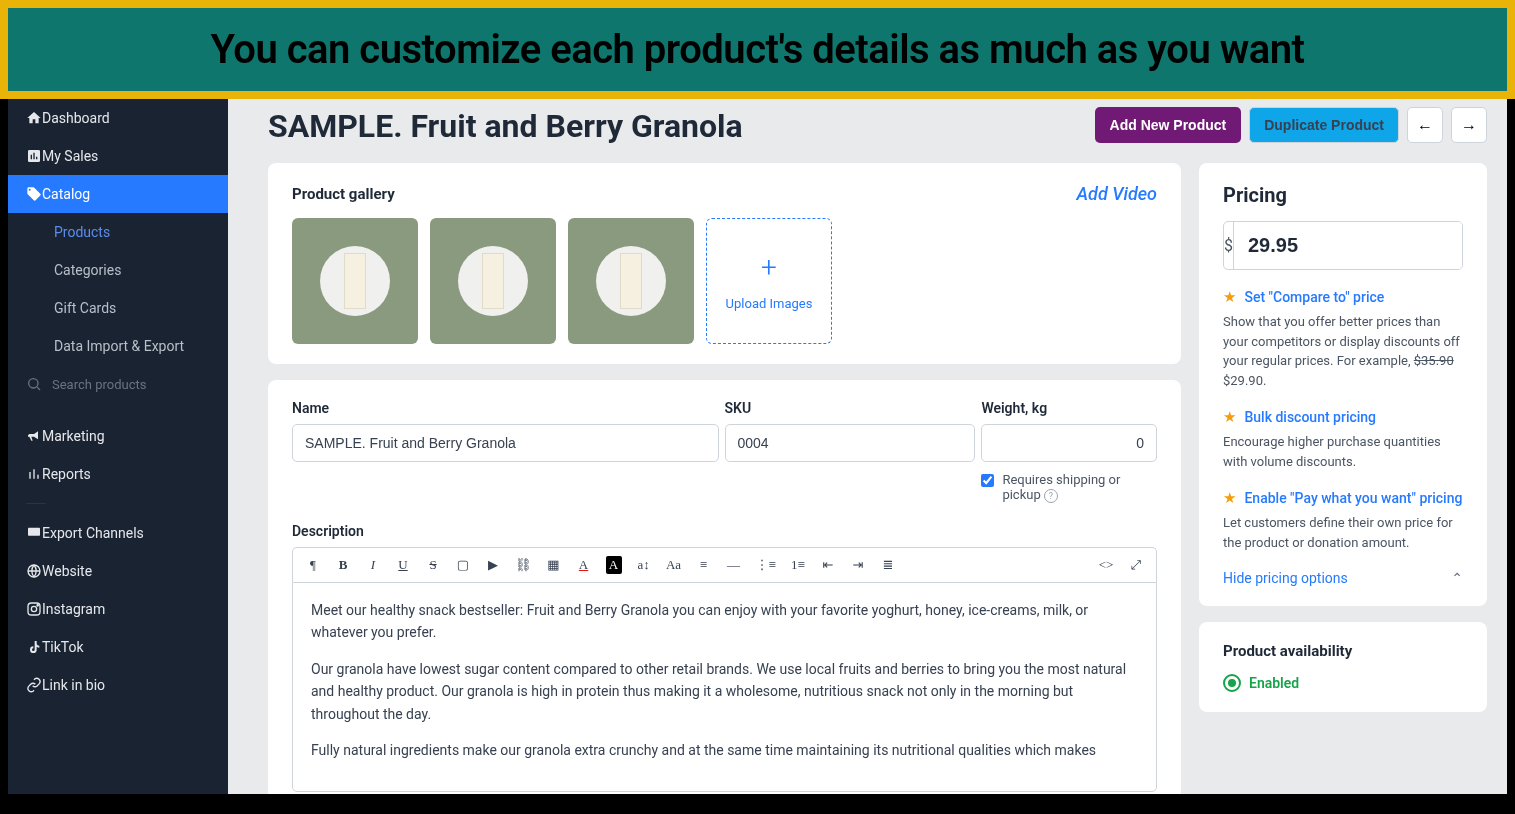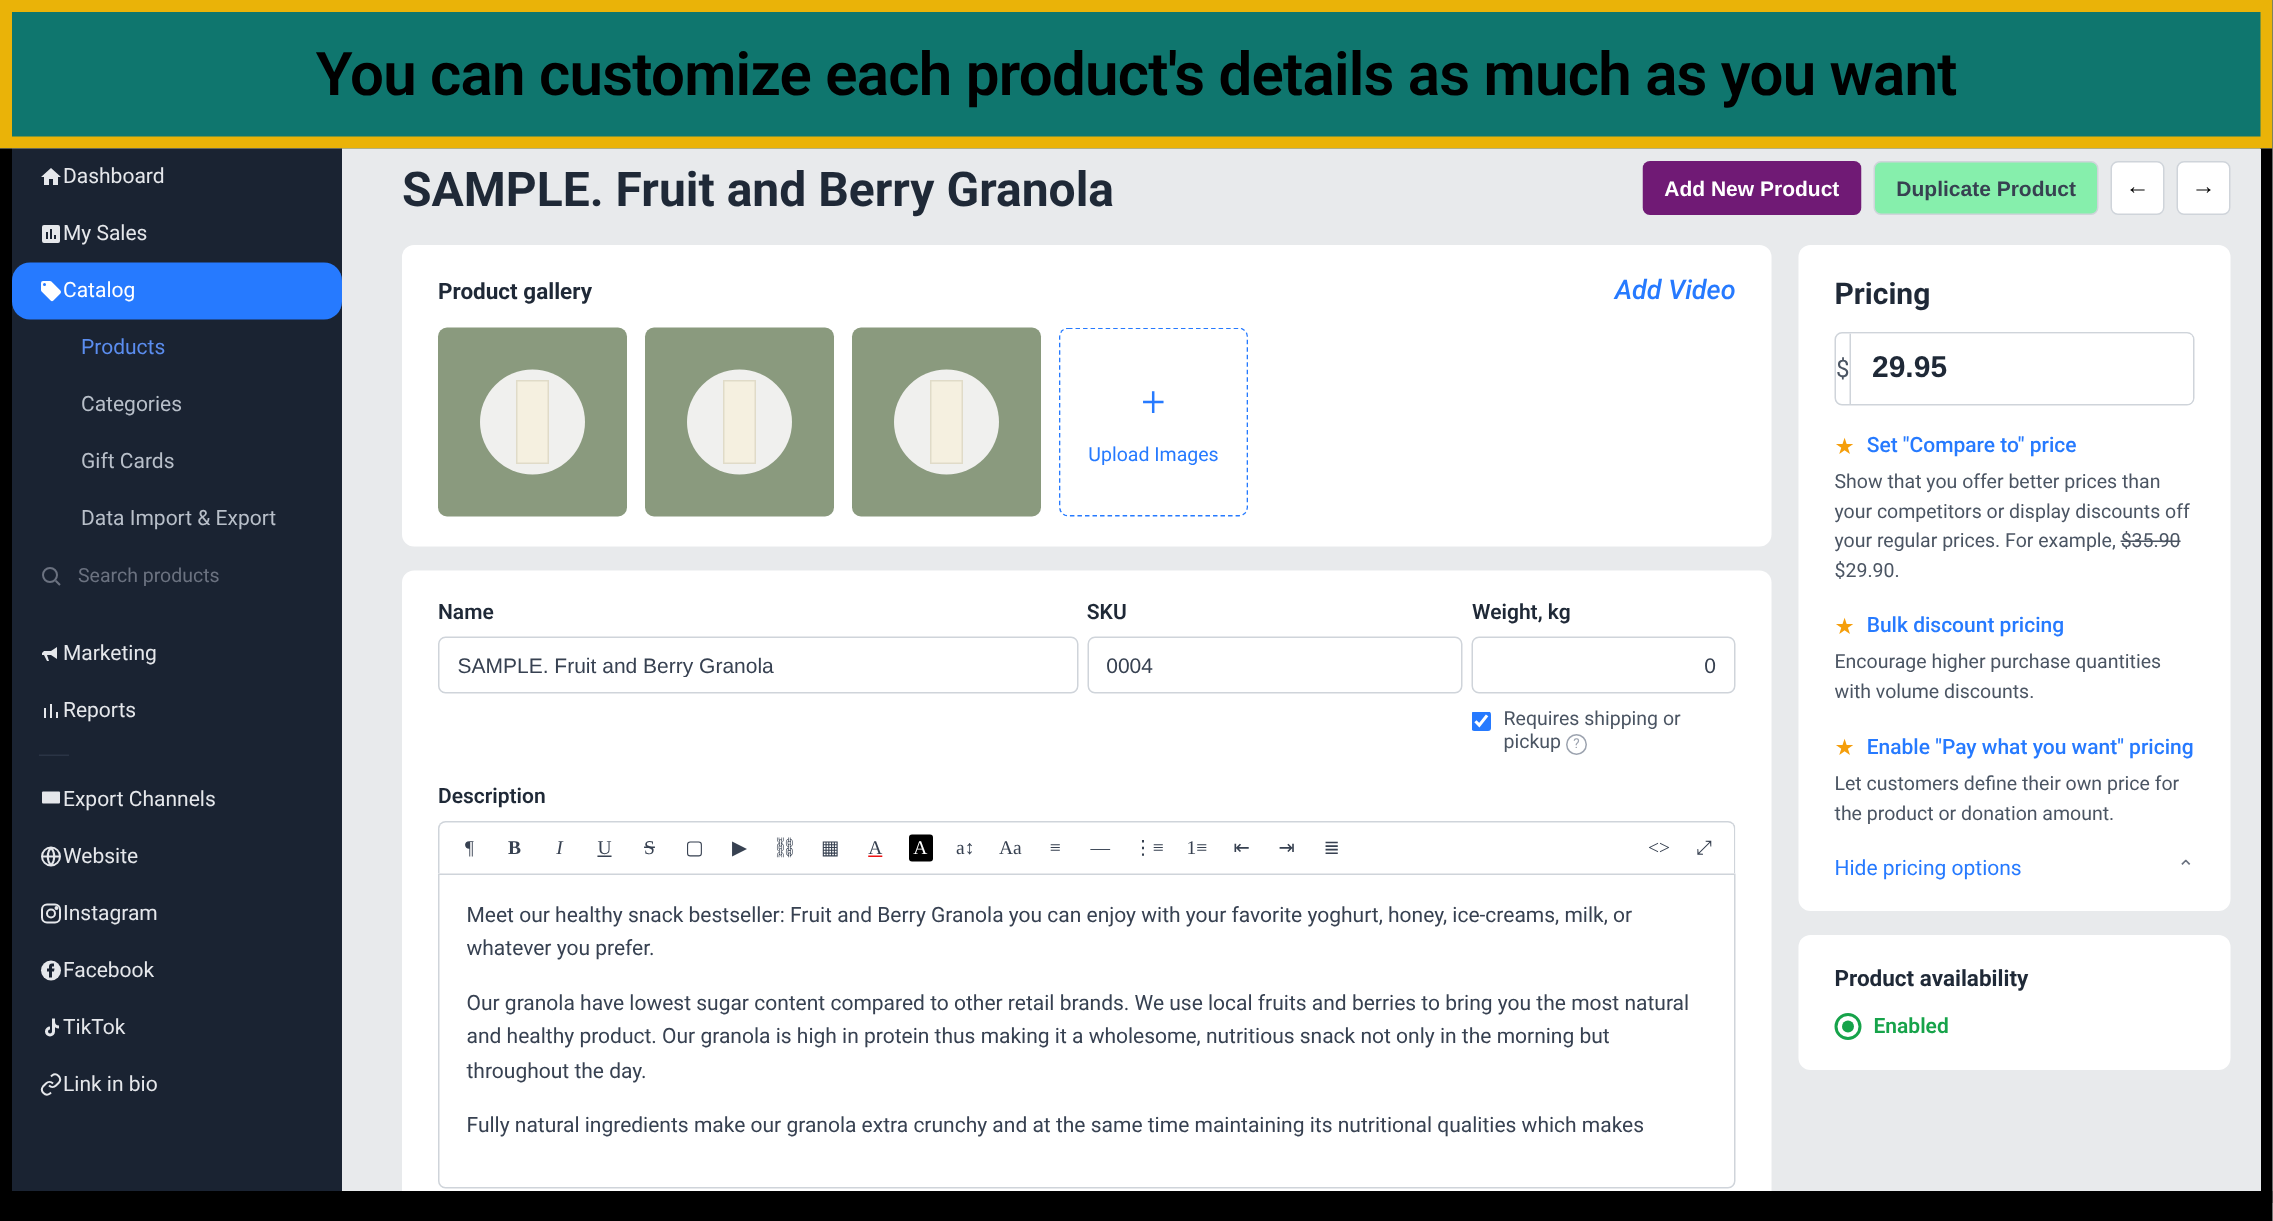--- a/index.html
+++ b/index.html
@@ -2,33 +2,33 @@
 <html><head>
 <meta charset="utf-8">
 <style>
 * { box-sizing: border-box; margin: 0; padding: 0; }
 body { font-family: -apple-system, BlinkMacSystemFont, "Segoe UI", Roboto, Arial, sans-serif; background: #000; width: 1515px; height: 814px; overflow: hidden; }
 .caption-bar { background: #0f766e; padding: 18px 40px; border: 8px solid #eab308; }
 .caption-bar h1 { font-size: 40px; font-weight: 600; color: #000; text-align: center; letter-spacing: -0.5px; }
 .app-wrap { display: flex; height: 703px; background: #e8eaec; border-left: 8px solid #000; border-right: 8px solid #000; border-bottom: 8px solid #000; }
 .sidebar { width: 220px; background: #1a2332; color: #d1d5db; display: flex; flex-direction: column; font-size: 14px; }
 .side-item { display: flex; align-items: center; padding: 11px 18px; color: #e5e7eb; cursor: pointer; }
-.side-item.active { background: #267aff; color: #fff; border-radius: 12px; }
+.side-item.active { background: #267aff; color: #fff; }
 .side-sub { padding: 11px 18px 11px 46px; color: #b8bfc9; cursor: pointer; font-size: 14px; }
 .side-sub.active { color: #5b8def; }
 .side-search { padding: 11px 18px; display: flex; align-items: center; gap: 10px; color: #6b7280; font-size: 13px; }
 .side-divider { border-top: 1px solid #2a3445; margin: 10px 18px; width: 20px; }
 .icon { width: 16px; height: 16px; display: inline-flex; align-items: center; justify-content: center; flex-shrink: 0; }
 .main { flex: 1; overflow-y: auto; background: #e8eaec; padding: 0 20px 20px 40px; }
 .page-header { display: flex; align-items: flex-start; justify-content: space-between; padding-top: 8px; }
 .page-title { font-size: 32px; font-weight: 700; color: #1f2937; }
 .header-actions { display: flex; gap: 8px; align-items: center; }
 .btn { padding: 9px 14px; border-radius: 5px; font-size: 14px; font-weight: 600; cursor: pointer; border: 1px solid transparent; }
 .btn-primary { background: #701a75; color: #fff; }
-.btn-outline { background: #86efac; color: #374151; border: 1px solid #cfd4da; }
+.btn-outline { background: #0ea5e9; color: #374151; border: 1px solid #cfd4da; }
 .btn-icon { background: #fff; border: 1px solid #cfd4da; width: 36px; height: 36px; border-radius: 5px; display: inline-flex; align-items: center; justify-content: center; cursor: pointer; font-size: 16px; }
 .tabs { display: flex; gap: 24px; margin-top: 18px; border-bottom: none; }
 .tab { font-size: 16px; font-weight: 600; color: #374151; padding-bottom: 8px; cursor: pointer; }
 .tab.active { color: #267aff; border-bottom: 3px solid #267aff; }
 .content-row { display: flex; gap: 18px; margin-top: 18px; }
 .content-col { flex: 1; }
 .right-col { width: 288px; flex-shrink: 0; }
 .card { background: #fff; border-radius: 8px; padding: 20px 24px; margin-bottom: 16px; }
 .card-title { font-size: 15px; font-weight: 700; color: #1f2937; margin-bottom: 14px; }
 .gallery-header { display: flex; justify-content: space-between; align-items: center; margin-bottom: 14px; }
@@ -162,29 +162,20 @@
             <rect x="3" y="3" width="18" height="18" rx="5"></rect>
             <circle cx="12" cy="12" r="4"></circle>
             <circle cx="17.5" cy="6.5" r="1" fill="currentColor"></circle>
           </svg>
         </span>
       <span>Instagram</span>
     </div>
     <div class="side-item">
       <span class="icon">
           <svg viewBox="0 0 24 24" fill="currentColor">
-            <circle cx="12" cy="12" r="10"></circle>
-            <path d="M13 8h2V5h-2a3 3 0 00-3 3v2H8v3h2v6h3v-6h2l.5-3H13V8z" fill="#1a2332"></path>
-          </svg>
-        </span>
-      <span>Facebook</span>
-    </div>
-    <div class="side-item">
-      <span class="icon">
-          <svg viewBox="0 0 24 24" fill="currentColor">
             <path d="M16 3v3a4 4 0 004 4v3a7 7 0 01-4-1.3V16a5 5 0 11-5-5v3a2 2 0 102 2V3h3z"></path>
           </svg>
         </span>
       <span>TikTok</span>
     </div>
     <div class="side-item">
       <span class="icon">
           <svg viewBox="0 0 24 24" fill="none" stroke="currentColor" stroke-width="2">
             <path d="M10 13a5 5 0 007 0l3-3a5 5 0 00-7-7l-1 1M14 11a5 5 0 00-7 0l-3 3a5 5 0 007 7l1-1"></path>
           </svg>

